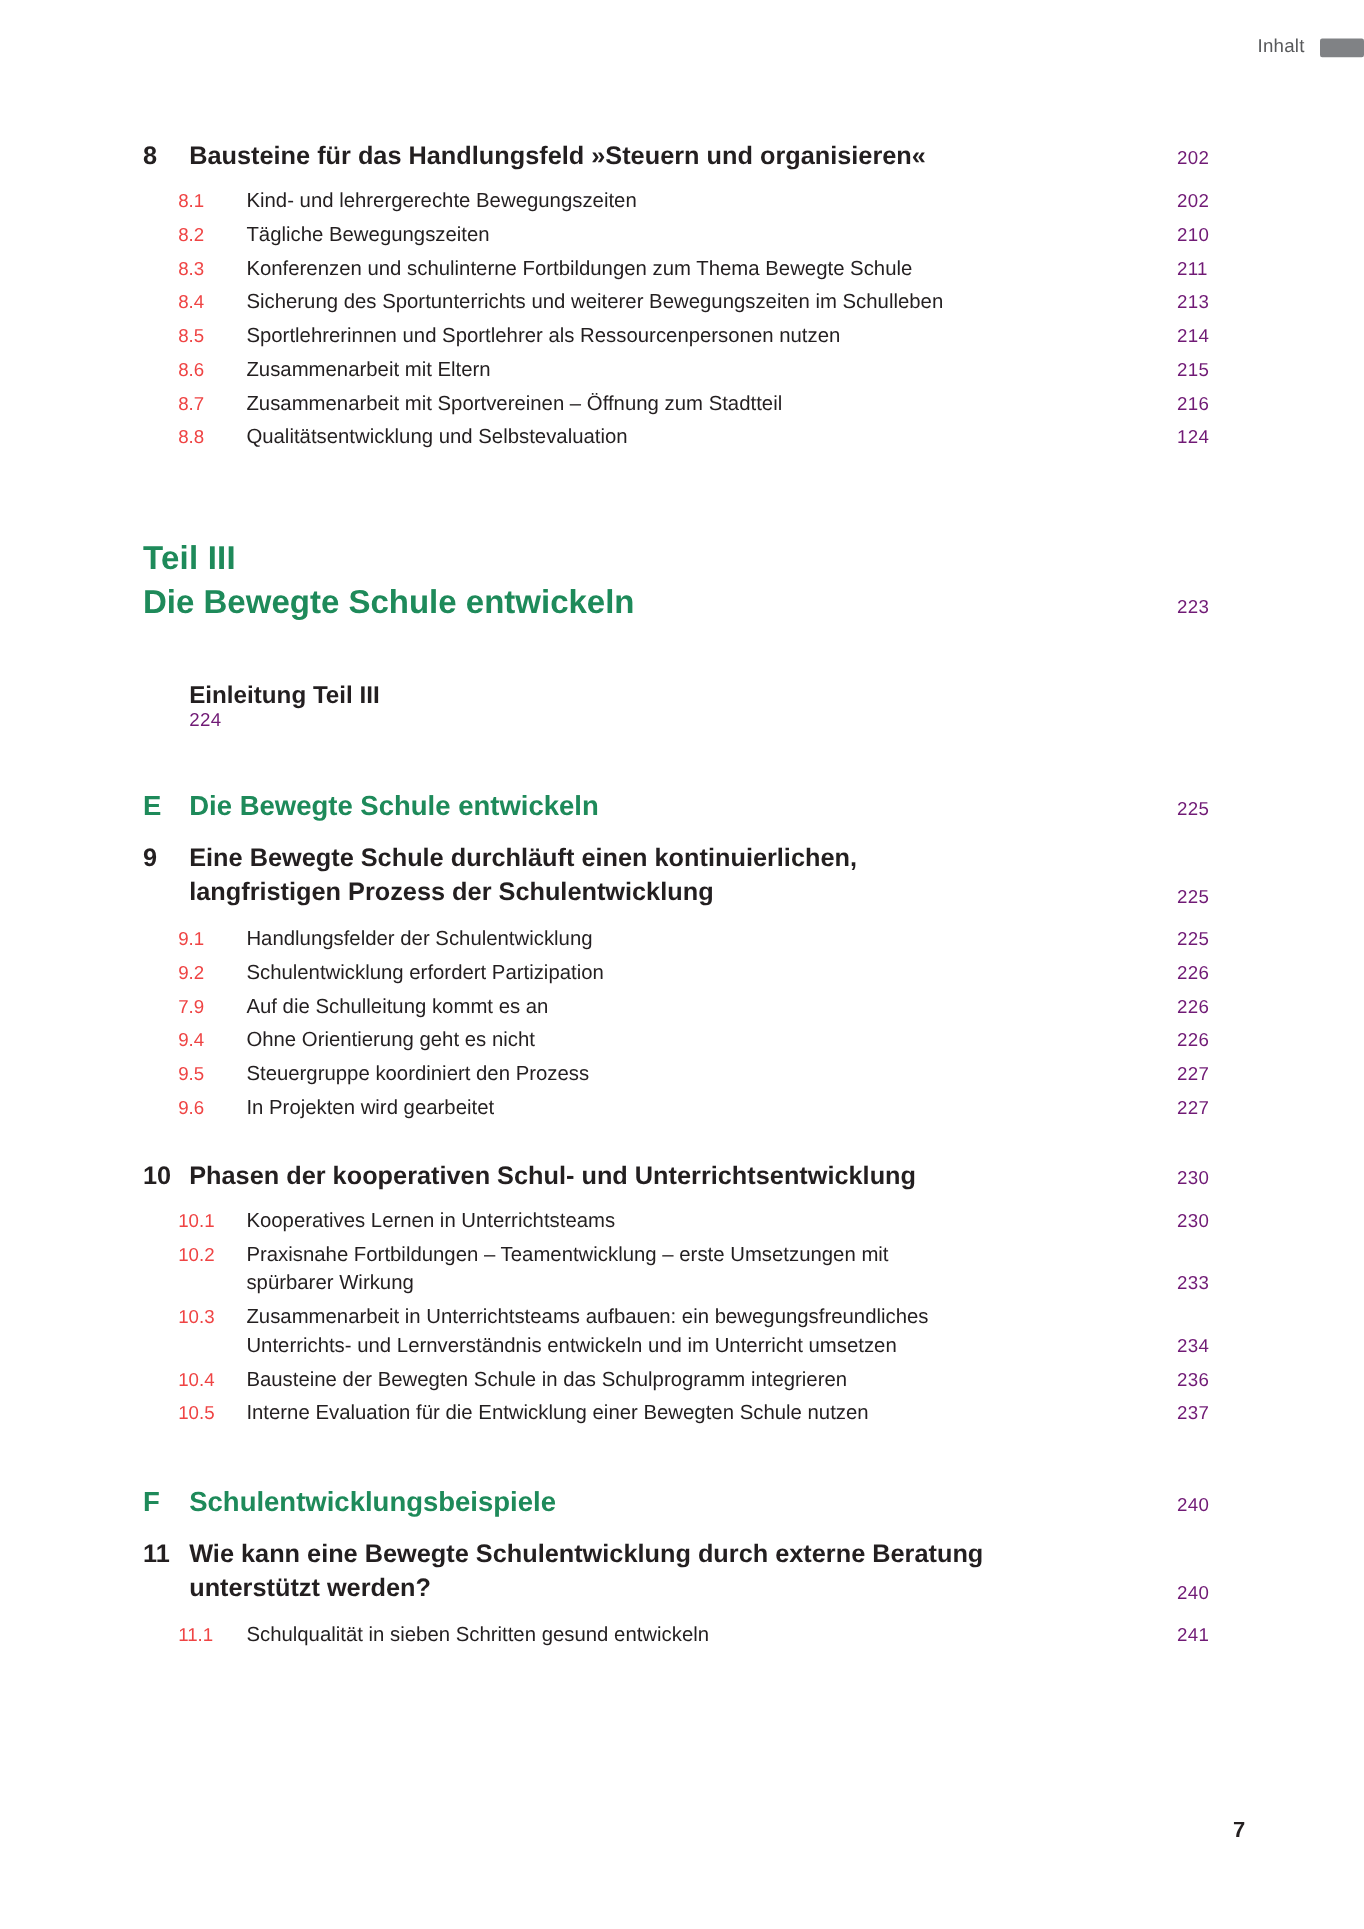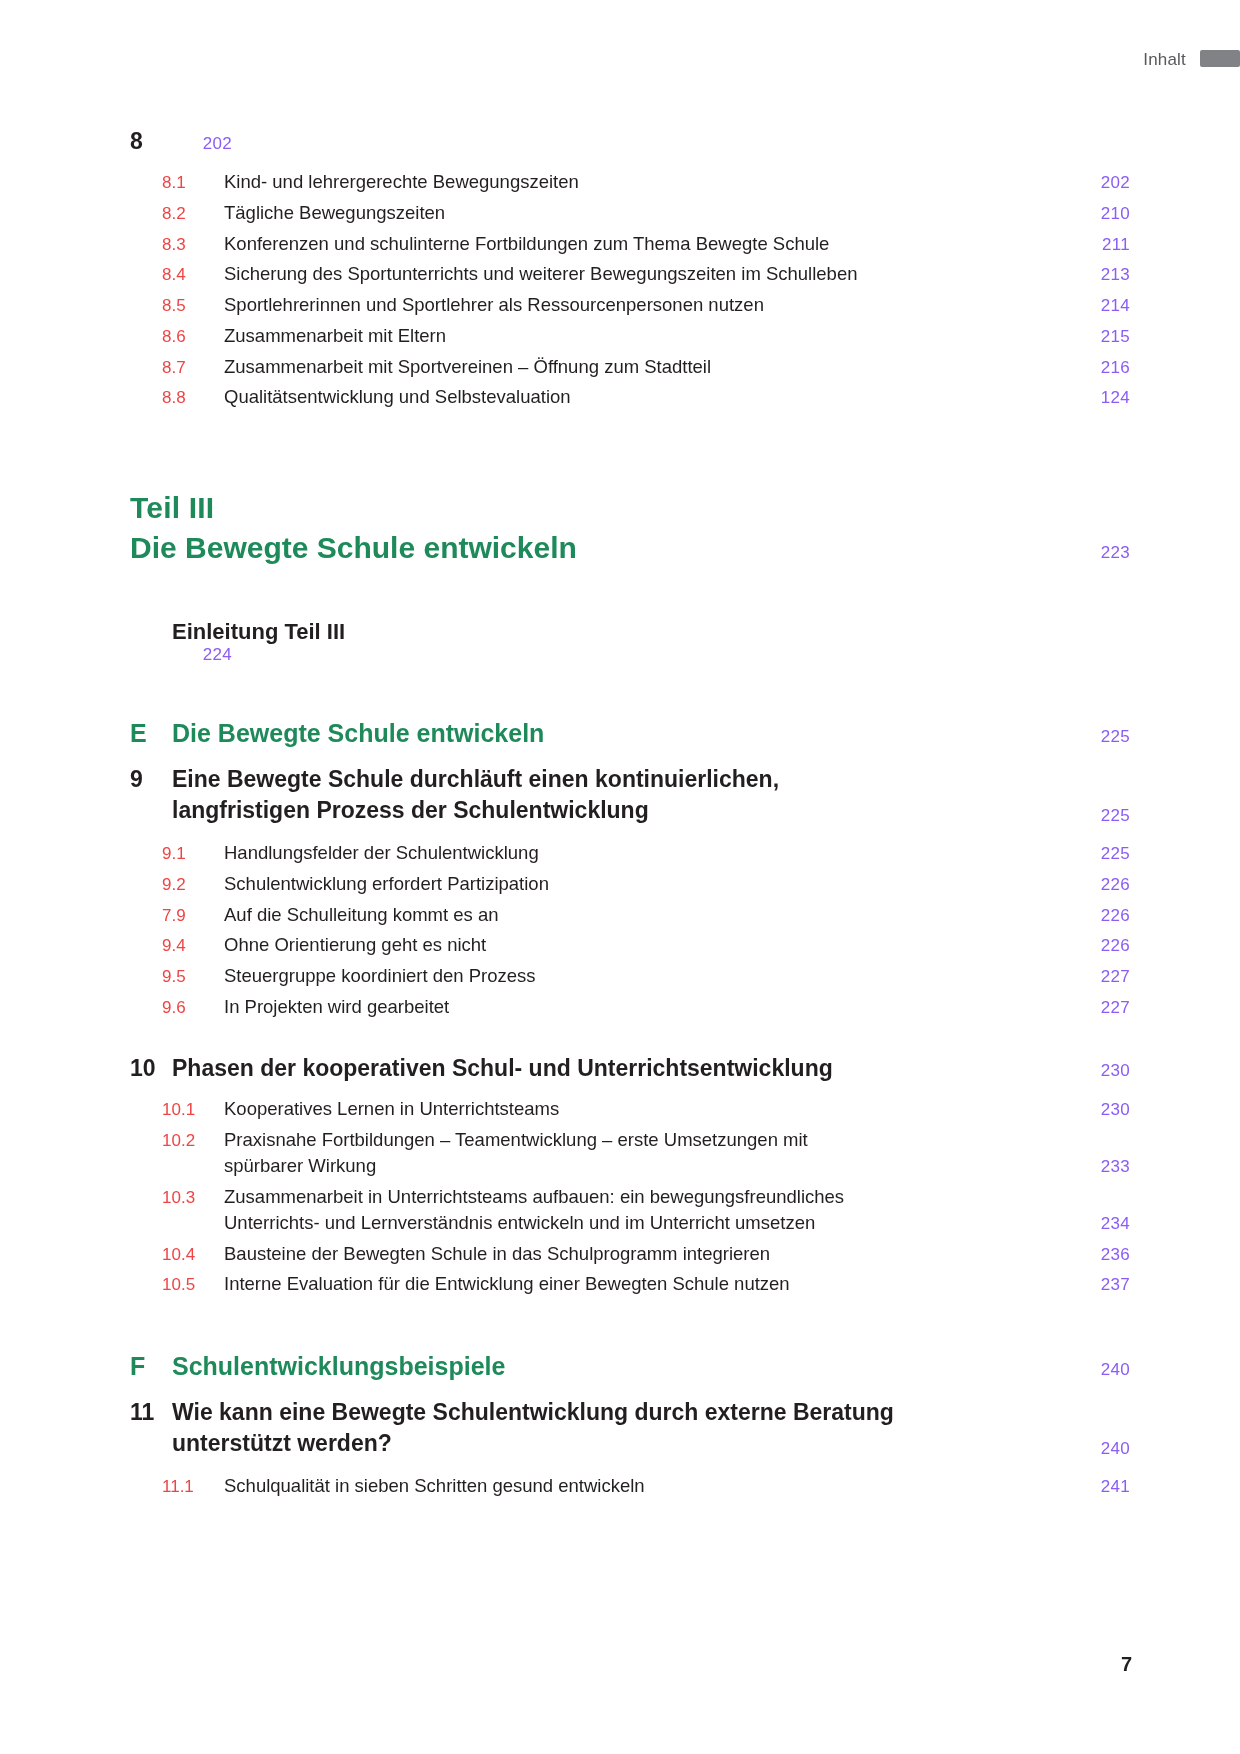--- a/index.html
+++ b/index.html
@@ -12,24 +12,24 @@
     background: #ffffff;
     font-family: "Liberation Sans", sans-serif;
     color: #231f20;
     position: relative;
     overflow: hidden;
   }
 
   
   .running-header {
     position: absolute;
-    top: 50px;
+    top: 32px;
     right: 0;
     display: flex;
-    align-items: flex-start;
+    align-items: flex-end;
     gap: 14px;
   }
   .running-header .rh-label {
     font-size: 17px;
     color: #58595b;
     letter-spacing: 0.2px;
   }
   .rh-marker {
     width: 40px;
     height: 17px;
@@ -61,22 +61,22 @@
   }
   .num {
     flex: 0 0 auto;
     text-align: left;
   }
   .title {
     flex: 1 1 auto;
   }
   .page-no {
     flex: 0 0 auto;
-    text-align: right;
-    color: #8b5cf6;
+    text-align: left;
+    color: #701a75;
     font-size: 17px;
     letter-spacing: 0.3px;
     white-space: nowrap;
   }
 
   
   .chapter {
     font-size: 23px;
     font-weight: bold;
     color: #231f20;
@@ -186,20 +186,21 @@
 
   <div class="running-header">
     <span class="rh-label">Inhalt</span>
     <span class="rh-marker"></span>
   </div>
 
   <div class="content">
 
     <div class="row chapter">
       <span class="num">8</span>
+      <span class="title">Bausteine für das Handlungsfeld »Steuern und organisieren«</span>
       <span class="page-no">202</span>
     </div>
 
     <div class="row sub">
       <span class="num">8.1</span>
       <span class="title">Kind- und lehrergerechte Bewegungszeiten</span>
       <span class="page-no">202</span>
     </div>
 
     <div class="row sub">

